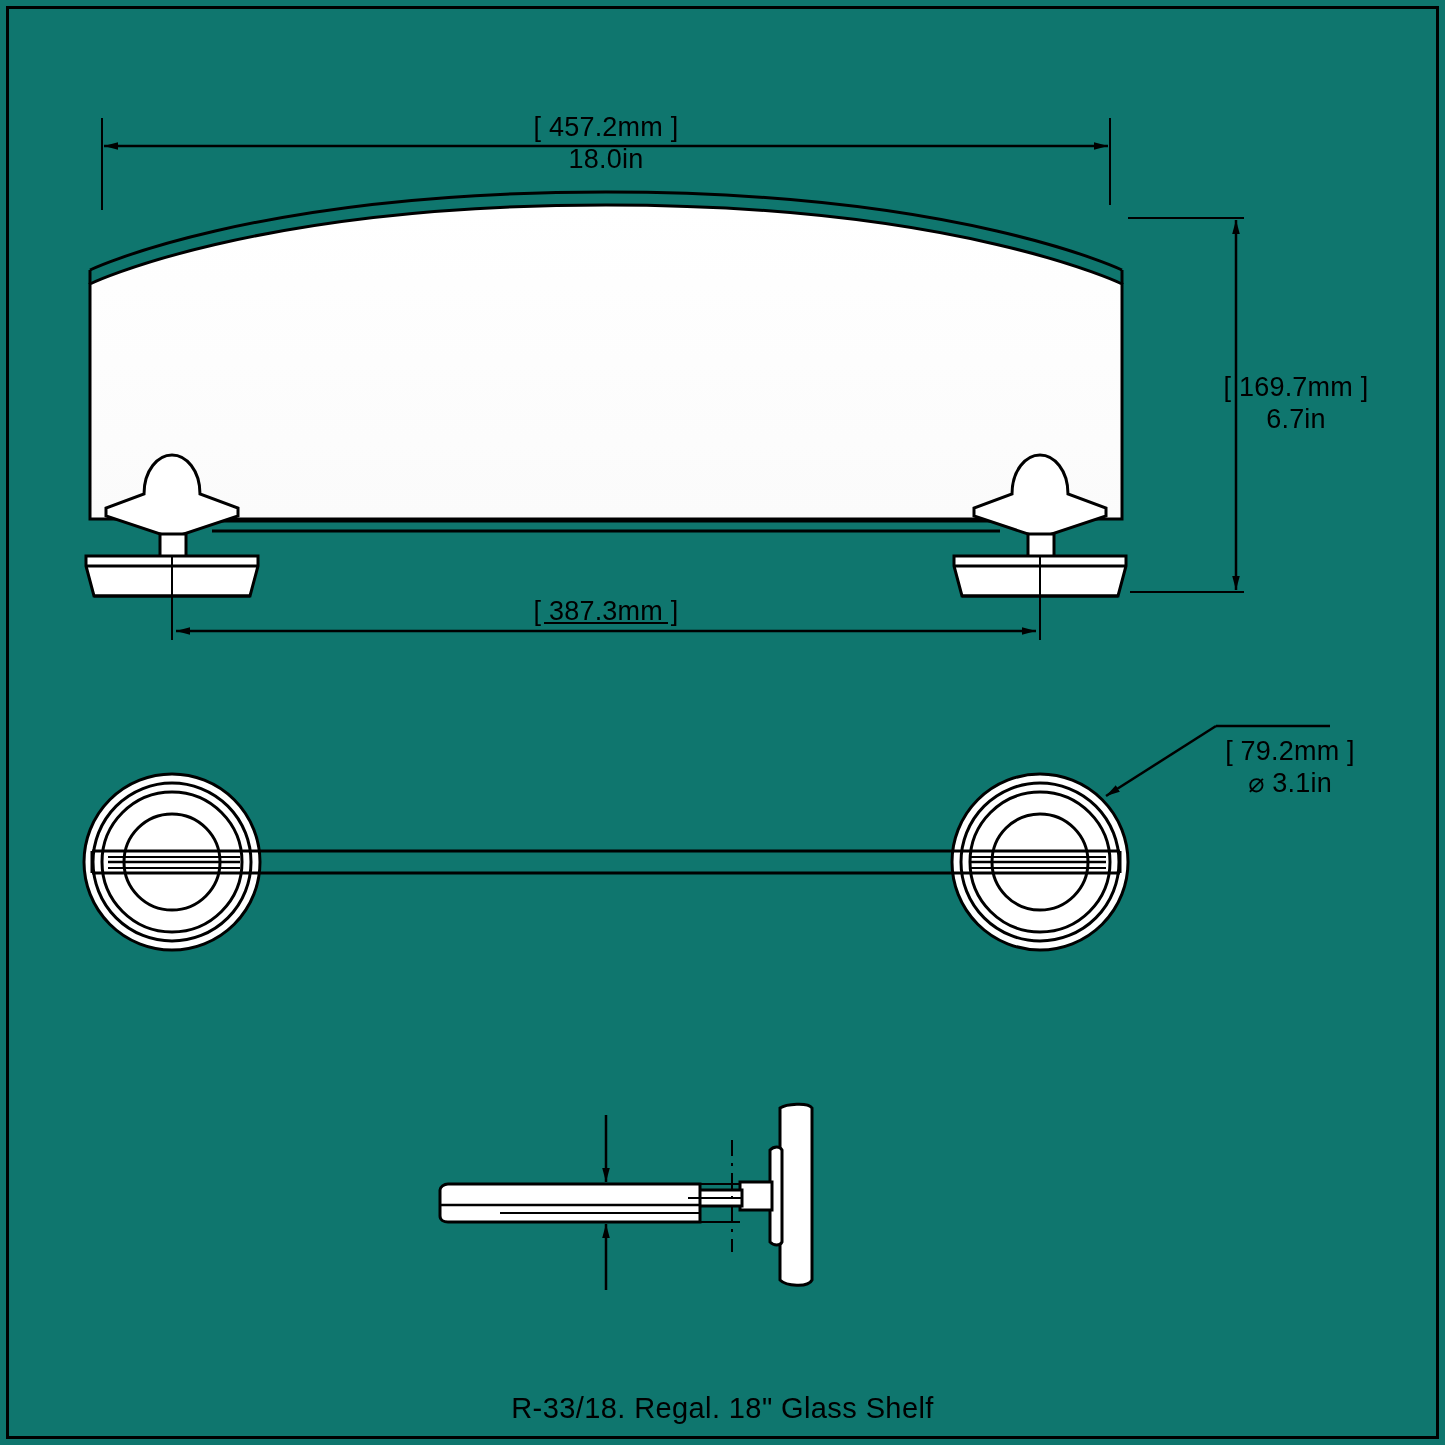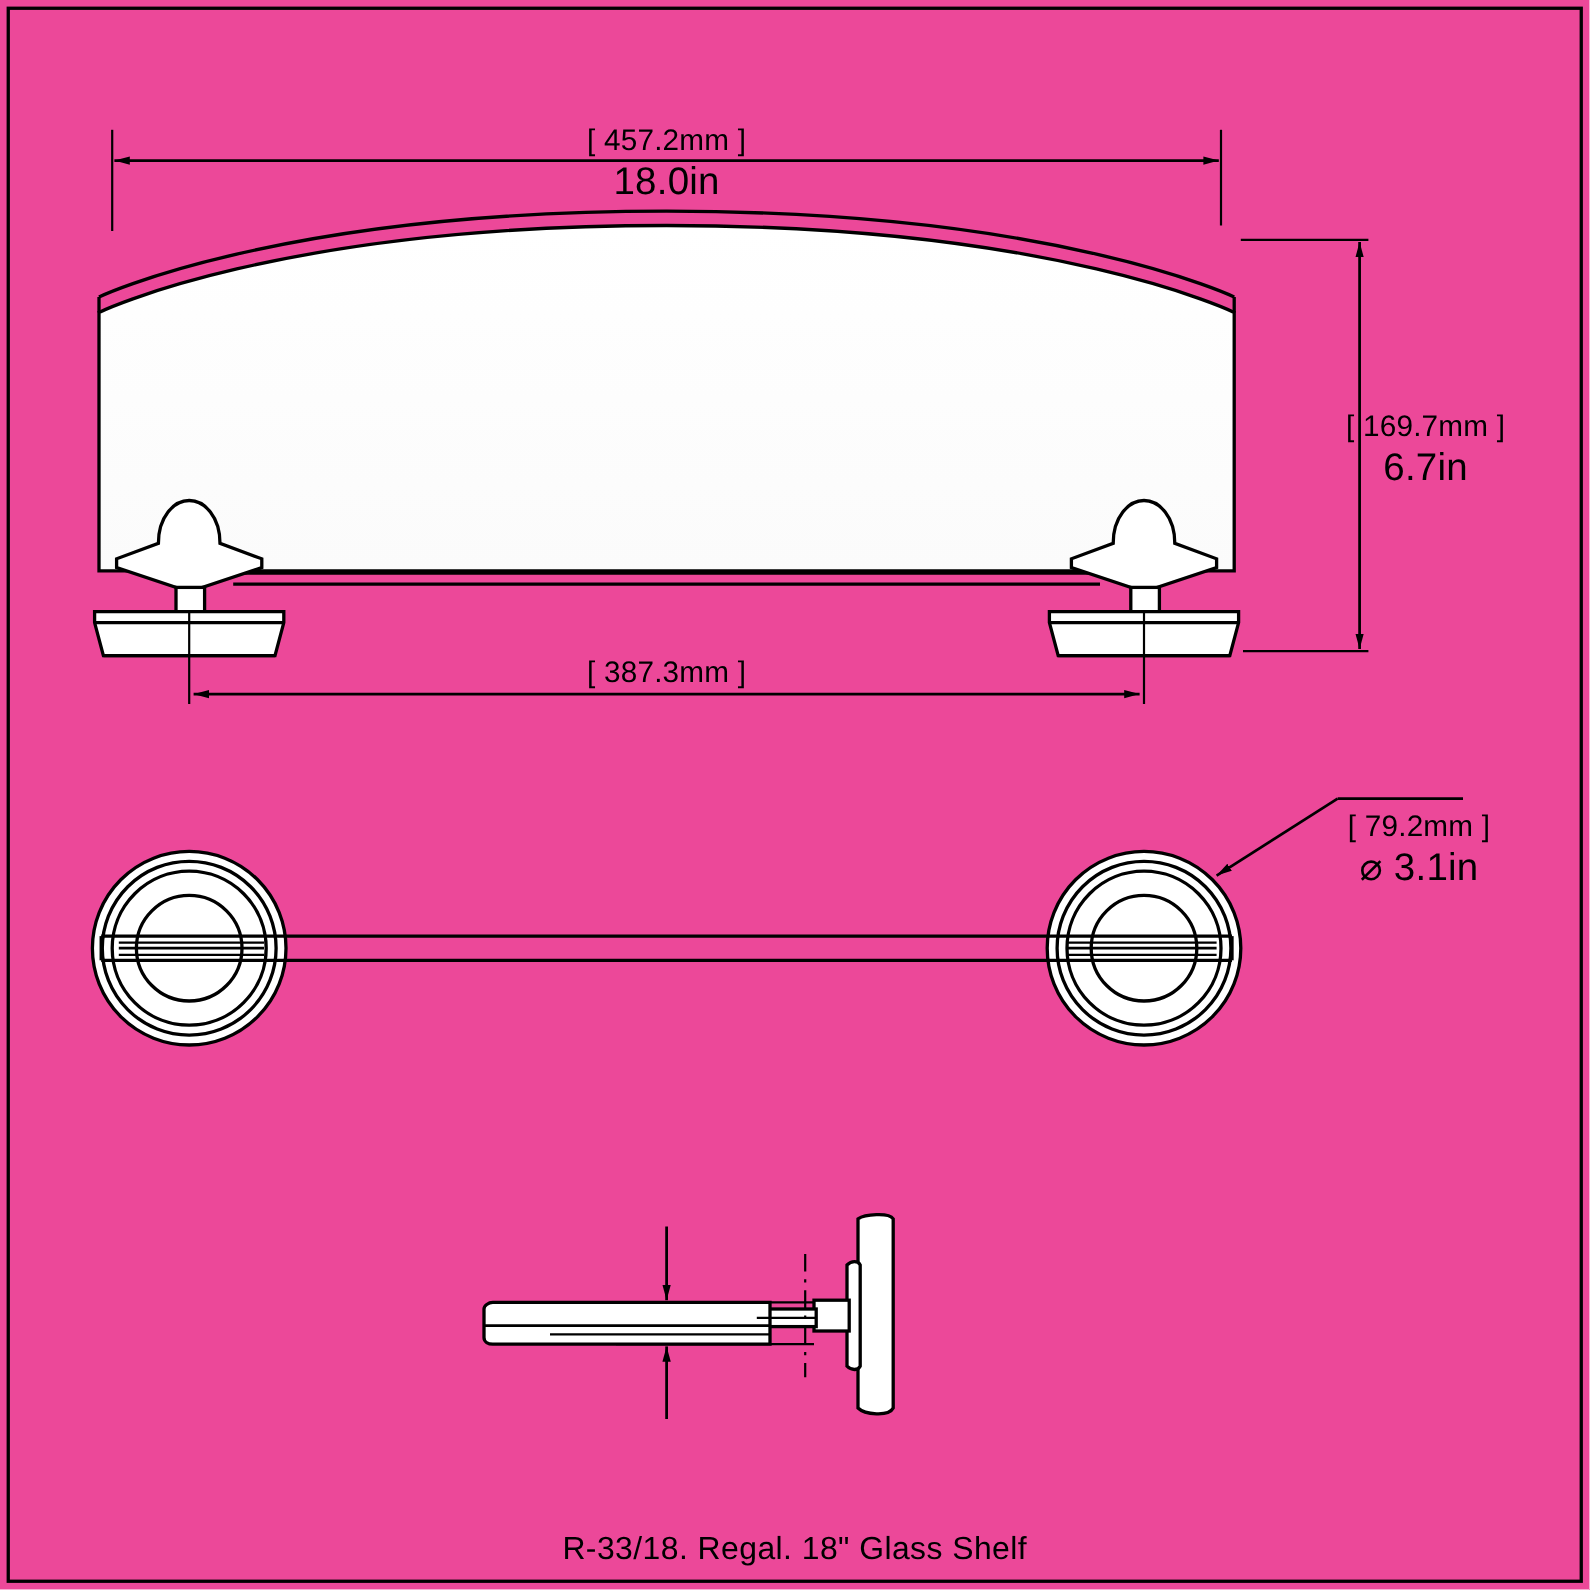--- a/index.html
+++ b/index.html
@@ -11,21 +11,21 @@
     width: 1445px;
     height: 1445px;
     font-family: "Liberation Sans", sans-serif;
     color: #000000;
     overflow: hidden;
   }
   #sheet {
     position: relative;
     width: 1445px;
     height: 1445px;
-    background: #ec4899;
+    background: #0f766e;
     box-sizing: border-box;
   }
   #border {
     position: absolute;
     left: 6px;
     top: 6px;
     width: 1433px;
     height: 1433px;
     border: 3px solid #000000;
     box-sizing: border-box;
@@ -43,21 +43,21 @@
     font-family: "Liberation Sans", sans-serif;
     color: #000000;
     line-height: 1.18;
     white-space: nowrap;
   }
   .dim-mm {
     font-size: 27px;
     letter-spacing: 0.2px;
   }
   .dim-in {
-    font-size: 35px;
+    font-size: 27px;
     letter-spacing: 0.2px;
   }
   .caption {
     position: absolute;
     width: 100%;
     text-align: center;
     font-size: 29px;
     letter-spacing: 0.4px;
   }
 </style>
@@ -187,21 +187,21 @@
   <div class="dim-label" style="left:406px; top:112px; width:400px;">
     <div class="dim-mm">[ 457.2mm ]</div>
     <div class="dim-in">18.0in</div>
   </div>
 
   <div class="dim-label" style="left:1186px; top:372px; width:220px;">
     <div class="dim-mm">[ 169.7mm ]</div>
     <div class="dim-in">6.7in</div>
   </div>
 
-  <div class="dim-label" style="left:406px; top:596px; width:400px;">
+  <div class="dim-label" style="left:406px; top:596px; width:400px;text-decoration:underline;">
     <div class="dim-mm">[ 387.3mm ]</div>
   </div>
 
   <div class="dim-label" style="left:1180px; top:736px; width:220px;">
     <div class="dim-mm">[ 79.2mm ]</div>
     <div class="dim-in">⌀ 3.1in</div>
   </div>
 
 
   <div class="caption" style="top:1392px;">R-33/18. Regal. 18" Glass Shelf</div>

